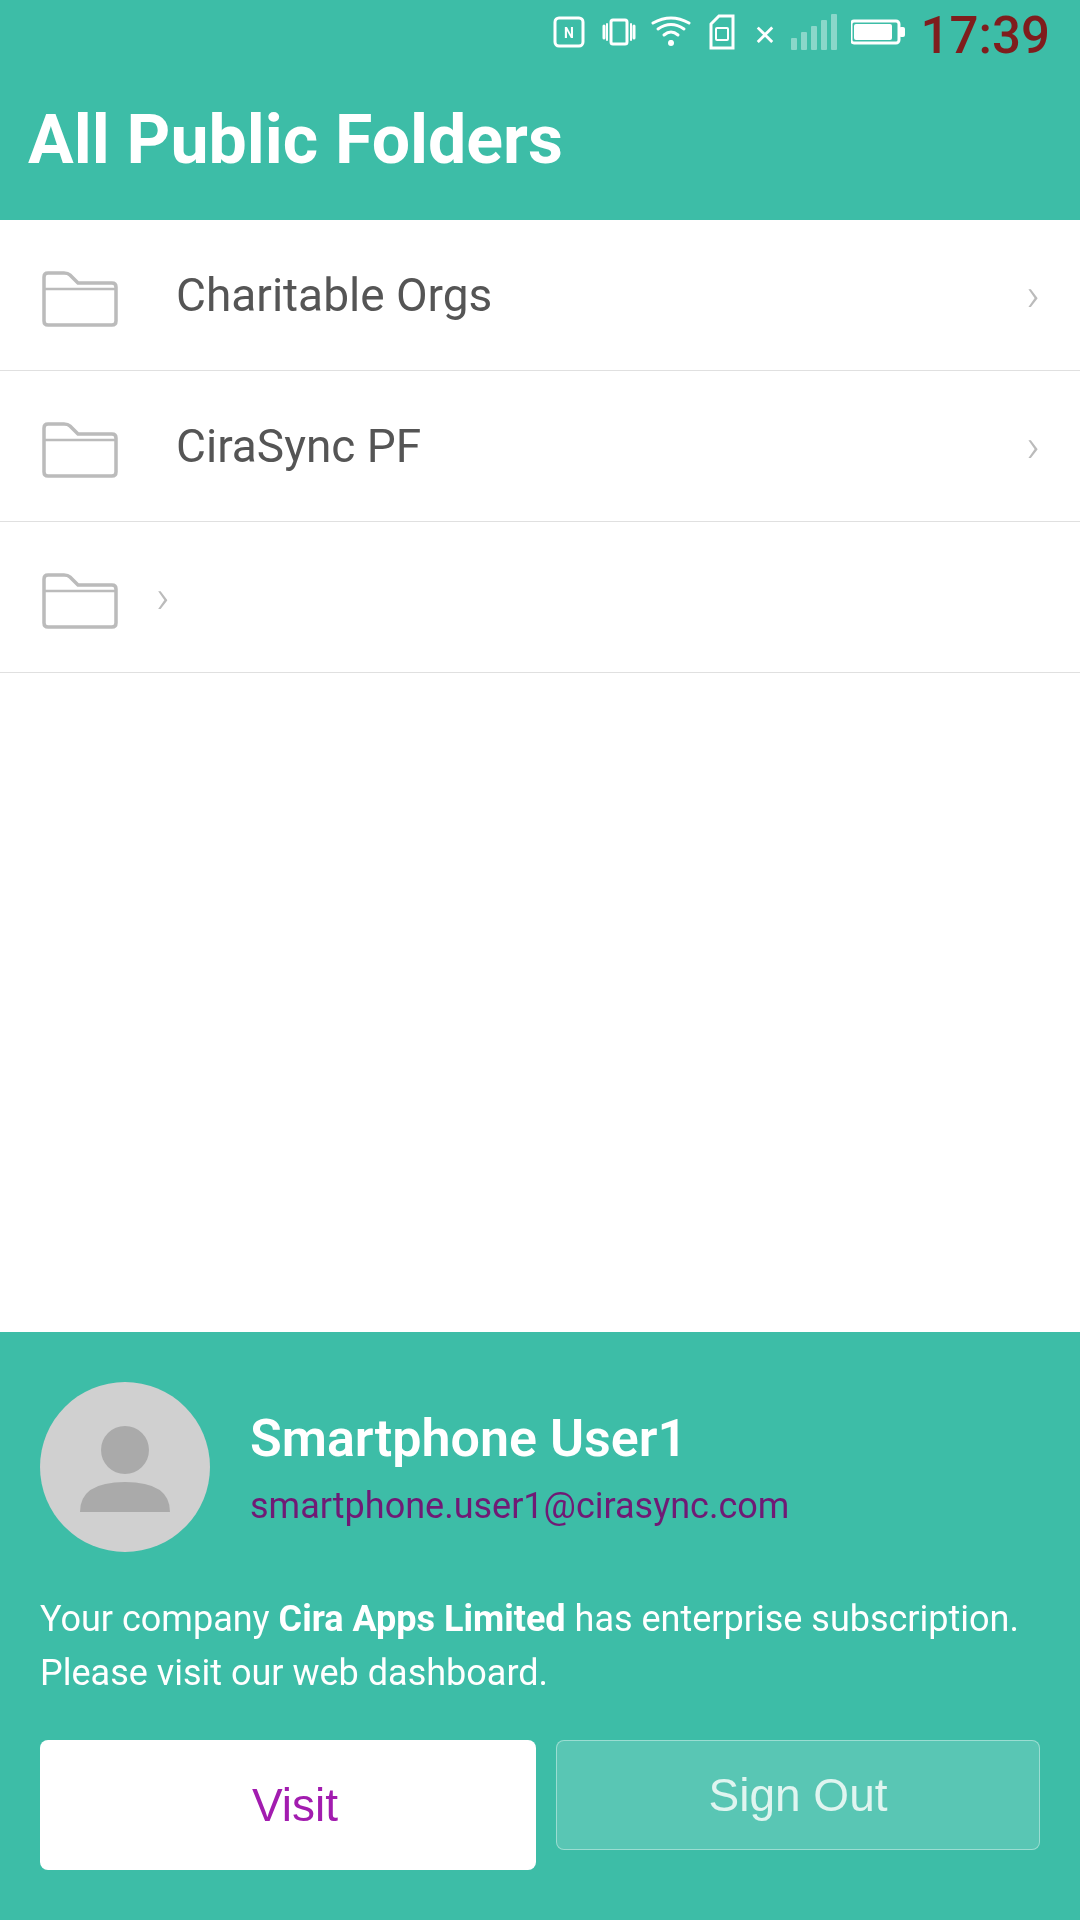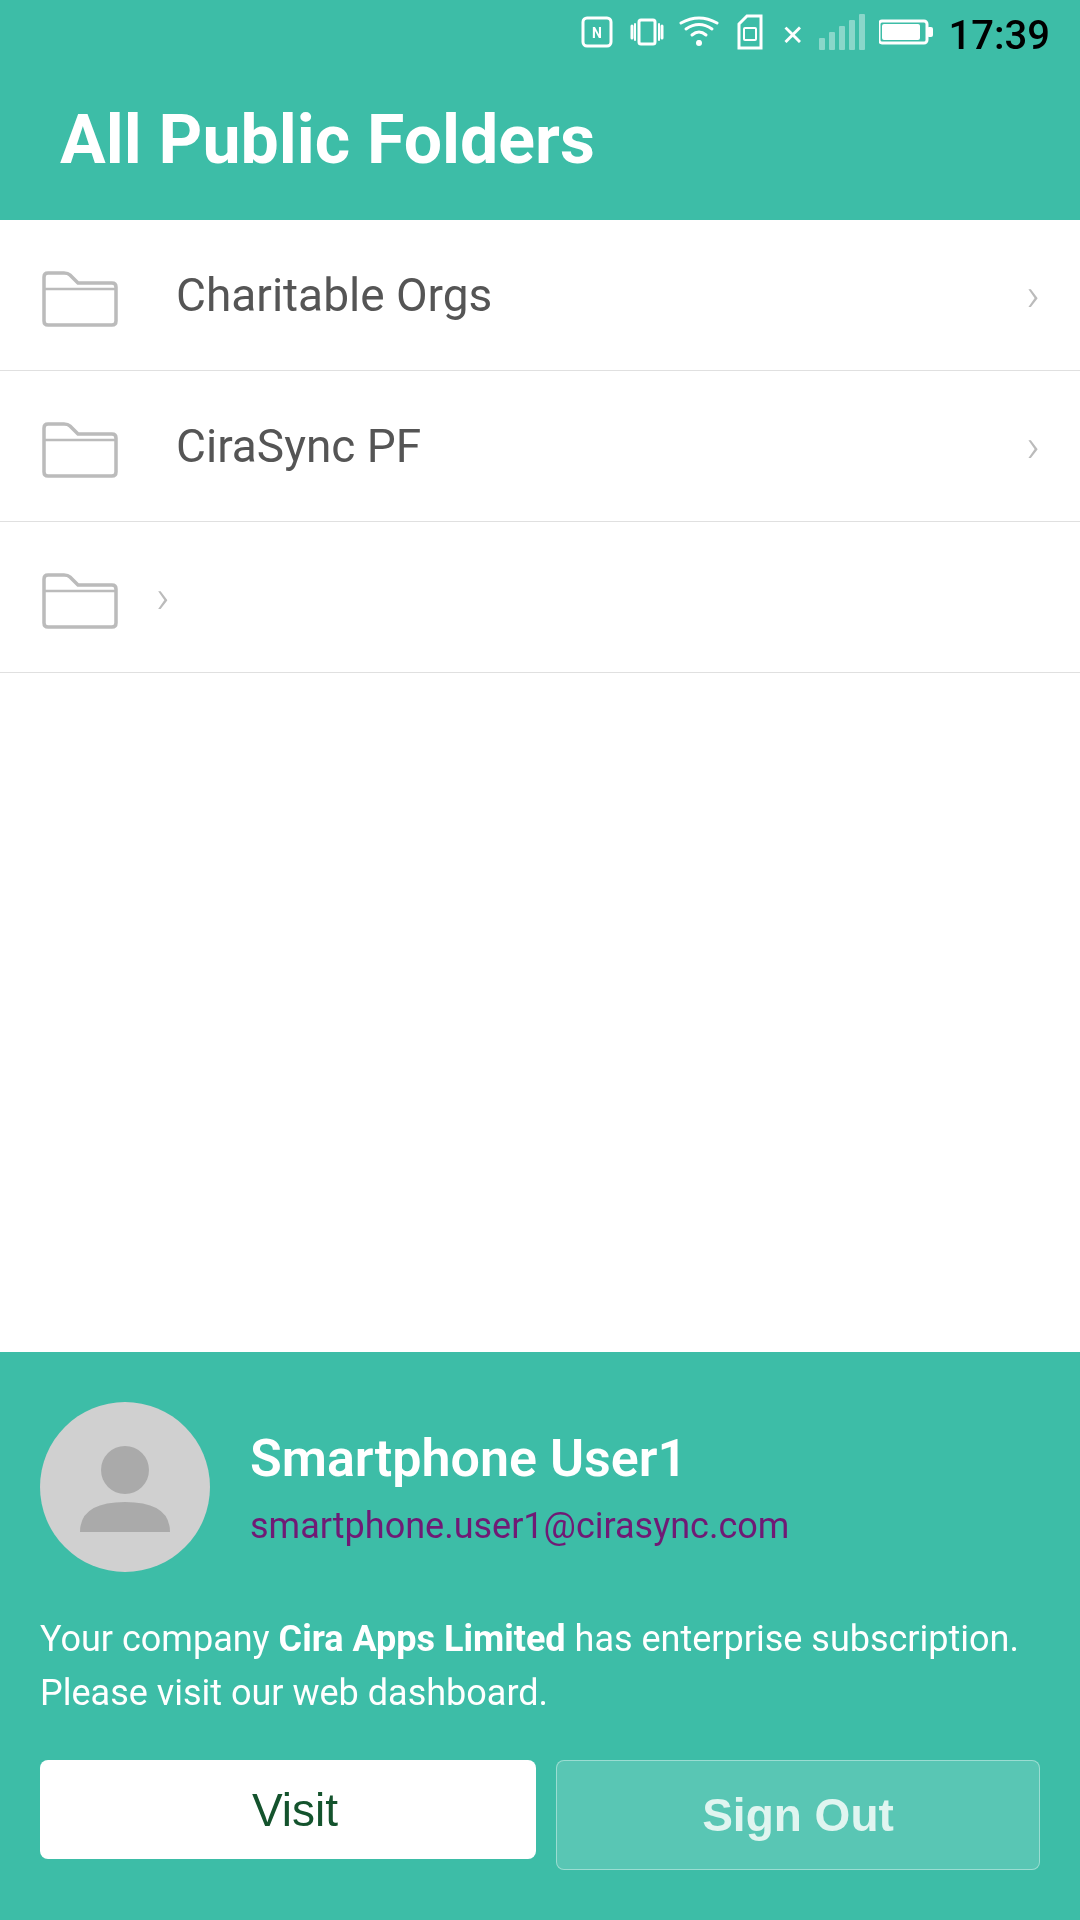--- a/index.html
+++ b/index.html
@@ -26,35 +26,35 @@
       gap: 18px;
     }
 
     .status-bar-icons {
       display: flex;
       align-items: center;
       gap: 14px;
     }
 
     .status-time {
-      color: #000000;
-      font-size: 40px;
+      color: #7f1d1d;
+      font-size: 51px;
       font-weight: 500;
     }
 
     .status-icon {
       color: #ffffff;
       font-size: 28px;
     }
 
     
     .header {
       width: 100%;
       background: #3dbda7;
-      padding: 30px 40px 40px 60px;
+      padding: 30px 40px 40px 28px;
     }
 
     .header-title {
       color: #ffffff;
       font-size: 68px;
       font-weight: 700;
     }
 
     
     .folder-list {
@@ -167,40 +167,40 @@
       font-weight: 700;
     }
 
     .footer-buttons {
       display: flex;
       gap: 20px;
     }
 
     .btn-visit {
       flex: 1;
-      height: 99px;
+      height: 130px;
       background: #ffffff;
       border: none;
       border-radius: 8px;
       font-size: 46px;
-      color: #14532d;
+      color: #a21caf;
       font-weight: 500;
       cursor: pointer;
       padding-left: 14px;
     }
 
     .btn-signout {
       flex: 1;
       height: 110px;
       background: rgba(255,255,255,0.15);
       border: 1px solid rgba(255,255,255,0.4);
       border-radius: 8px;
       font-size: 46px;
       color: #e0f5f0;
-      font-weight: 700;
+      font-weight: 400;
       cursor: pointer;
     }
   </style>
 </head>
 <body>
 
 <div class="status-bar">
   <div class="status-bar-icons">
 
     <span class="status-icon">

